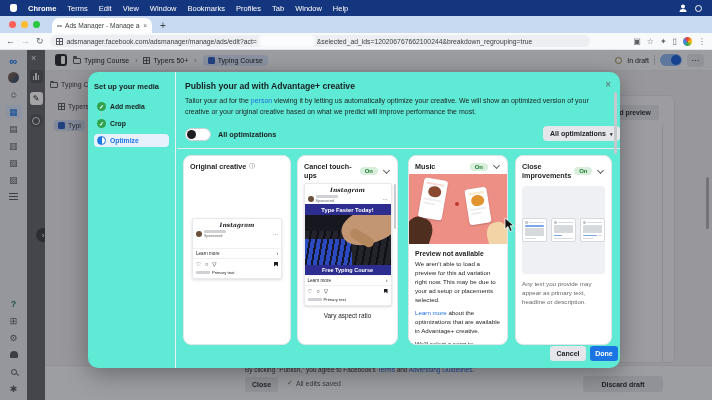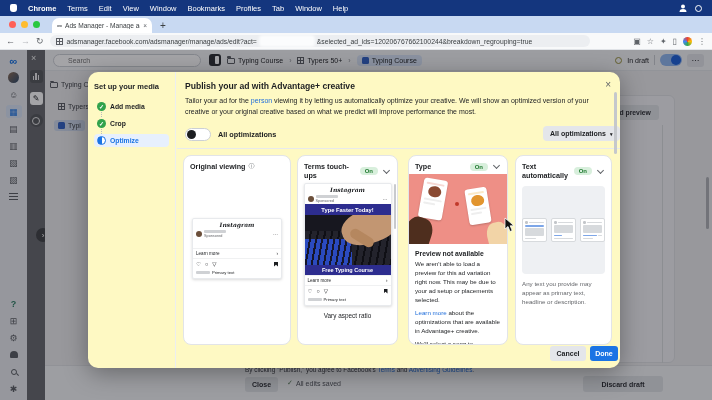--- a/index.html
+++ b/index.html
@@ -102,21 +102,21 @@
   .agree{position:absolute;left:245px;top:366px;font-size:6.4px;color:#3a3d42;white-space:nowrap;}
   .alink{color:var(--link,#216fdb);}
   .btn{border-radius:3px;font-size:7px;font-weight:bold;display:flex;align-items:center;justify-content:center;}
   .closebtn{position:absolute;left:245px;top:377px;width:33px;height:15px;background:#dfe2e6;color:#2c2e33;}
   .savedrow{position:absolute;left:287px;top:379px;display:flex;gap:3px;align-items:center;font-size:7px;color:#50545a;}
   .discardbtn{position:absolute;left:583px;top:376px;width:80px;height:16px;background:#dfe2e6;color:#2c2e33;}
 
   .dim{position:absolute;left:0;top:50px;width:712px;height:350px;background:rgba(15,17,24,0.38);z-index:5;}
 
   
-  .modal{position:absolute;left:88px;top:72px;width:532px;height:296px;background:#fef9c3;border-radius:10px;
+  .modal{position:absolute;left:88px;top:72px;width:532px;height:296px;background:#5eead4;border-radius:10px;
     box-shadow:0 5px 24px rgba(0,0,0,.35);z-index:10;}
   .mleft{position:absolute;left:0;top:0;width:88px;height:296px;border-right:1px solid #eceef0;
     border-radius:10px 0 0 10px;padding:10px 6px;}
   .mltitle{font-size:7.5px;font-weight:bold;margin-bottom:9px;}
   .step{display:flex;align-items:center;gap:4px;height:13px;margin:4px 0;font-size:6.8px;font-weight:bold;
     color:#1c1e21;position:relative;padding:1px 3px;}
   .step.active{background:#e7f0fd;border-radius:4px;color:var(--accent,#1b74e4);}
   .step+.step::before{content:"";position:absolute;left:7px;top:-5px;height:5px;border-left:1px dotted #b9bcc0;}
   .chk{width:9px;height:9px;border-radius:50%;background:var(--success,#31a24c);color:#fff;font-size:6px;
     display:flex;align-items:center;justify-content:center;flex:0 0 auto;}
@@ -300,21 +300,20 @@
     <span class="dsbtn white" style="top:42px">
         <span class="pencil">✎</span>
       </span>
     <span class="dsbtn" style="top:64px;border-radius:50%">
         <span class="ringw"></span>
       </span>
     <span class="dschev">›</span>
   </div>
 
   <div class="appbar">
-    <input class="searchpill" placeholder="Search" style="">
     <span class="collapse"></span>
     <span class="bc">
       <span class="folder"></span>
       <span>Typing Course</span>
     </span>
     <span class="bsep">›</span>
     <span class="bc">
       <span class="grid4"></span>
       <span>Typers 50+</span>
     </span>
@@ -385,21 +384,21 @@
     <span class="mtoggle"></span>
     <span class="moptlabel">All optimizations</span>
     <span class="mdrop">
       <span>All optimizations</span>
       <span style="font-size:5px">▾</span>
     </span>
     <div class="hdiv"></div>
 
     <div class="card" style="left:95px;width:108px">
       <div class="chead">
-        <span>Original viewing</span>
+        <span>Original creative</span>
         <span class="info">ⓘ</span>
       </div>
       <div class="ig" style="width:90px;margin-top:44px">
         <div class="igbrand">Instagram</div>
         <div class="igprof">
           <span class="igav"></span>
           <span class="igcol">
               <span class="igname"></span>
               <span class="igspon">Sponsored</span>
             </span>
@@ -418,21 +417,21 @@
         </div>
         <div class="igprim">
             <span class="igname sm"></span>
             <span>Primary text</span>
           </div>
       </div>
     </div>
 
     <div class="card" style="left:209px;width:101px">
       <div class="chead">
-        <span>Terms touch-ups</span>
+        <span>Cancel touch-ups</span>
         <span class="badge">On</span>
         <span class="caret"></span>
       </div>
       <div class="ig" style="width:88px">
         <div class="igbrand">Instagram</div>
         <div class="igprof">
           <span class="igav"></span>
           <span class="igcol">
               <span class="igname"></span>
               <span class="igspon">Sponsored</span>
@@ -461,21 +460,21 @@
             <span class="igname sm"></span>
             <span>Primary text</span>
           </div>
       </div>
       <div class="varycap">Vary aspect ratio</div>
       <div class="cscroll"></div>
     </div>
 
     <div class="card" style="left:320px;width:100px">
       <div class="chead">
-        <span>Type</span>
+        <span>Music</span>
         <span class="badge">On</span>
         <span class="caret"></span>
       </div>
       <div class="mimg">
         <div class="ph" style="left:12px;top:5px;width:24px;height:40px;transform:rotate(10deg)">
           <div class="l" style="background:#f6d9d4"></div>
           <div class="tp" style="background:#8a4a32"></div>
           <div class="l"></div>
             <div class="l" style="width:60%"></div>
         </div>
@@ -493,21 +492,21 @@
         <div class="mh">Preview not available</div>
         <p class="mp">We aren't able to load a preview for this ad variation right now. This may be due to your ad setup or placements selected.</p>
         <p class="mp"><span class="alink">Learn more</span><span> about the optimizations that are available in Advantage+ creative.</span></p>
         <p class="mp">We'll select a song to accompany your ad based on its content</p>
       </div>
 
     </div>
 
     <div class="card" style="left:427px;width:97px">
       <div class="chead">
-        <span>Text automatically</span>
+        <span>Close improvements</span>
         <span class="badge">On</span>
         <span class="caret"></span>
       </div>
       <div class="tpanel">
         <div class="mini">
           <div class="mrow">
               <span class="mc"></span>
               <span class="ln"></span>
             </div>
           <div class="mrow">

